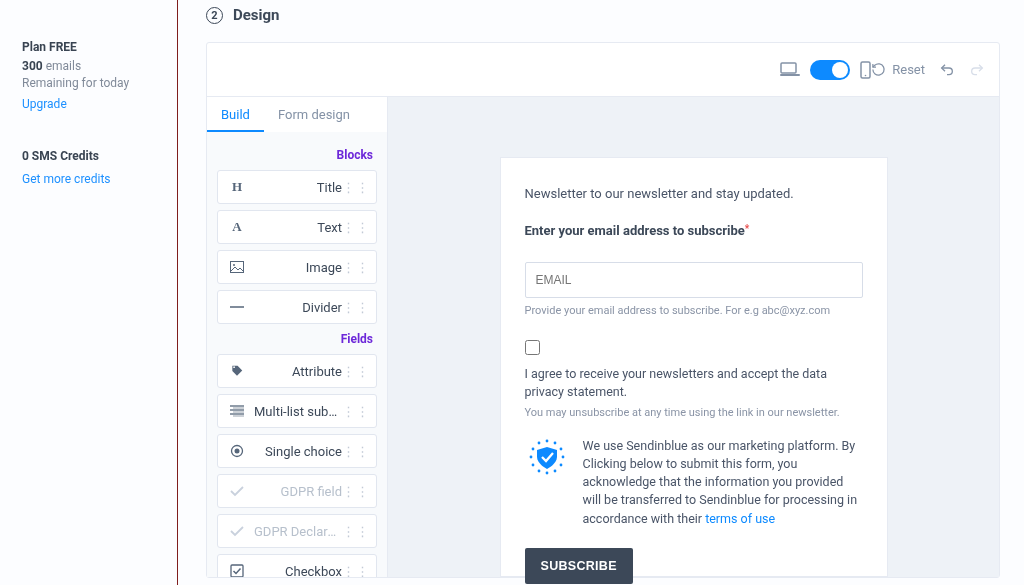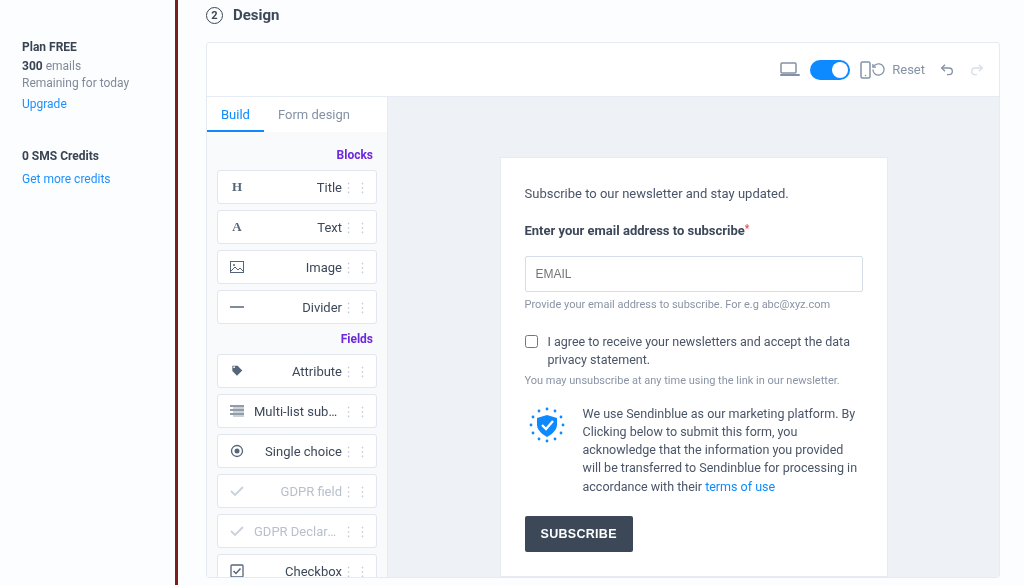--- a/index.html
+++ b/index.html
@@ -8,21 +8,21 @@
     font-size: 13px;
     color: #3c4858;
     background: #fcfdff;
     width: 1024px;
     height: 585px;
     overflow: hidden;
     display: flex;
   }
   .sidebar {
     width: 178px;
-    border-right: 3px solid #7f1d1d;
+    border-right: 1px solid #7f1d1d;
     padding: 40px 14px 0 22px;
   }
   .sidebar .plan-title { font-weight: 700; font-size: 12px; color: #394452; margin-bottom: 5px; }
   .sidebar .plan-line { font-size: 12px; color: #808a99; margin-bottom: 3px; }
   .sidebar .plan-line b { color: #394452; font-weight: 700; }
   .sidebar a.link { color: #1d90ff; font-size: 12px; text-decoration: none; display: inline-block; margin-top: 4px; }
   .sidebar .group { margin-bottom: 38px; }
   .main {
     flex: 1;
     padding: 0 20px 0 28px;
@@ -104,28 +104,28 @@
     display:flex; justify-content:center;
   }
   .form-card {
     width: 388px;
     background:#fff;
     border:1px solid #e6eaf2;
     padding: 28px 24px 24px;
   }
   .form-card h2 { font-size:26px; font-weight:700; color:#31394a; margin-bottom:16px; }
   .form-card .subtitle { font-size:13px; color:#4a5568; margin-bottom:22px; }
-  .form-card .field-label { font-size:13px; font-weight:700; color:#3c4858; margin-bottom:18px; }
+  .form-card .field-label { font-size:13px; font-weight:700; color:#3c4858; margin-bottom:24px; }
   .form-card .field-label .req { color:#e84b4b; font-size:10px; vertical-align: top; }
   .form-card input[type=text] {
     width:100%; height:36px; border:1px solid #d7dde8; border-radius:2px;
     padding:0 10px; font-size:12px; color:#9aa5b5;
   }
   .form-card .help { font-size:11px; color:#8a94a6; margin-top:6px; }
-  .consent-row { display:flex; gap:10px; margin-top:22px; }
+  .consent-row { display:flex; gap:10px; margin-top:22px;flex-direction:column; }
   .consent-row input[type=checkbox]{ width:15px; height:15px; margin-top:1px; }
   .consent-row .txt { font-size:12.5px; color:#4a5568; line-height:1.4; }
   .gdpr-row { display:flex; gap:14px; margin-top:18px; }
   .gdpr-icon {
     width:44px; height:44px;
     display:flex; align-items:center; justify-content:center;
     flex-shrink:0;
   }
   .gdpr-text { font-size:12.5px; color:#4a5568; line-height:1.45; }
   .gdpr-text a { color:#0d8aff; text-decoration:none; }
@@ -314,21 +314,21 @@
             </span>
             <span class="label">Checkbox</span>
             <span class="grip">⋮⋮</span>
           </div>
 
         </div>
       </div>
 
       <div class="canvas">
         <div class="form-card">
-          <div class="subtitle">Subscribe to our newsletter and stay updated.</div>
+          <div class="subtitle">Newsletter to our newsletter and stay updated.</div>
 
           <div class="field-label">
             <span>Enter your email address to subscribe</span><span class="req">*</span>
           </div>
           <input type="text" placeholder="EMAIL" style="">
           <div class="help">Provide your email address to subscribe. For e.g abc@xyz.com</div>
 
           <div class="consent-row">
             <input type="checkbox" style="">
             <div>

